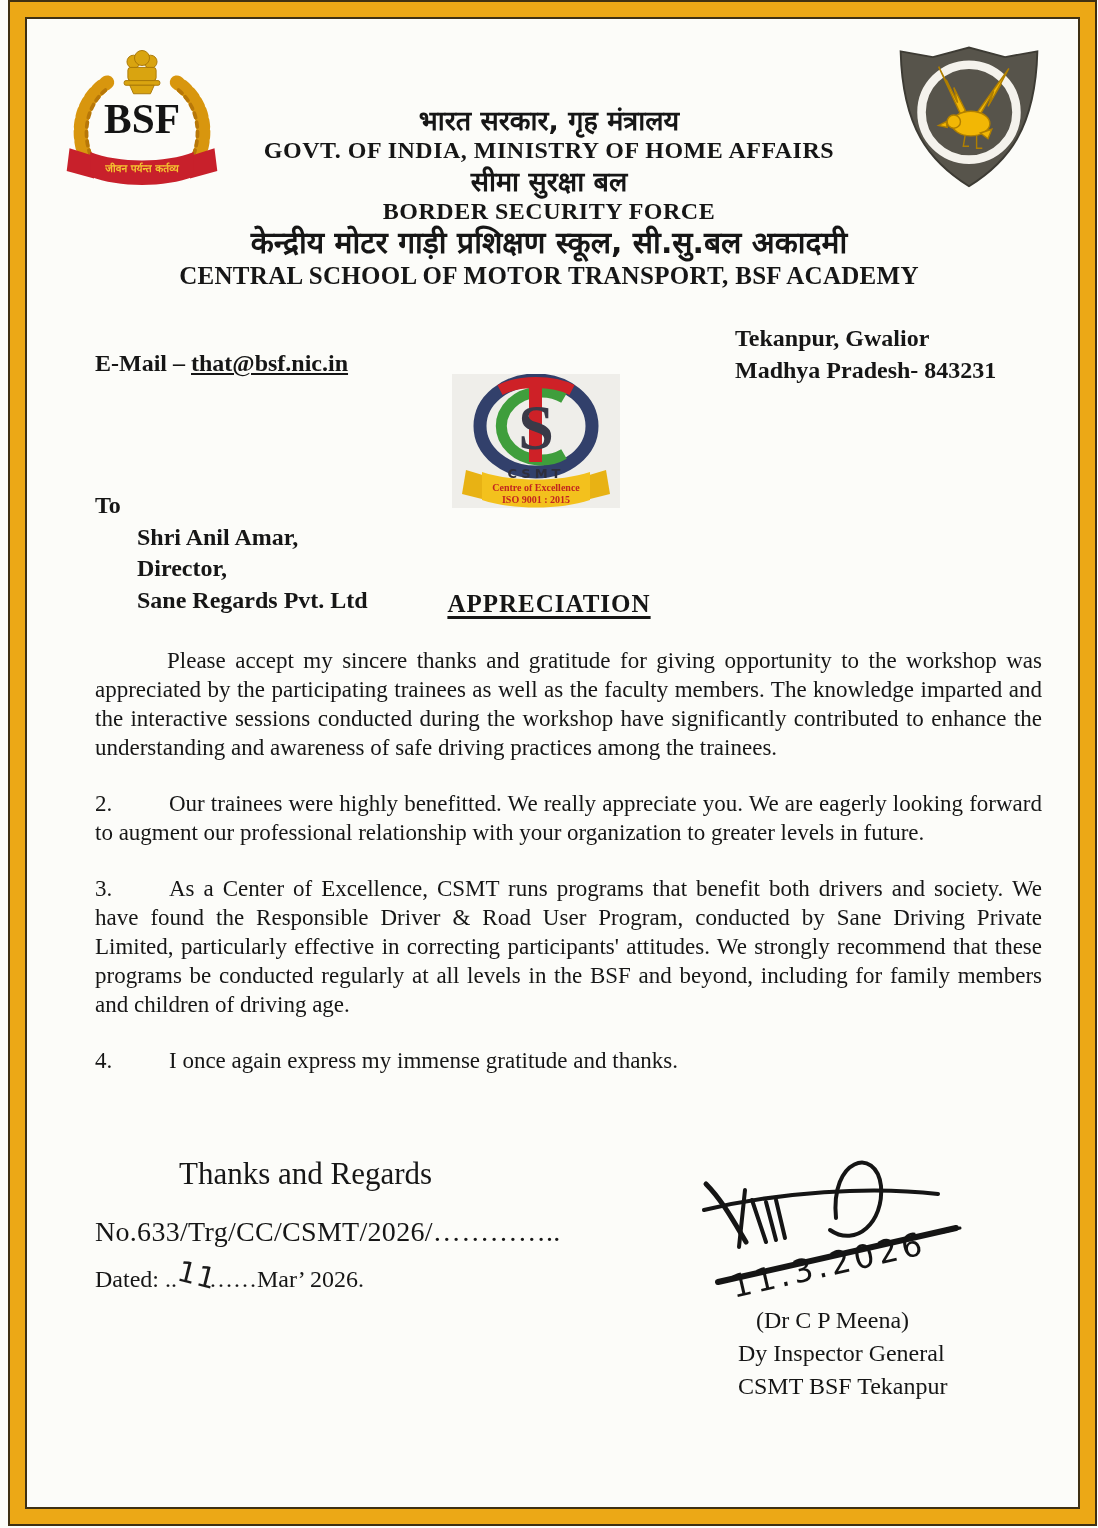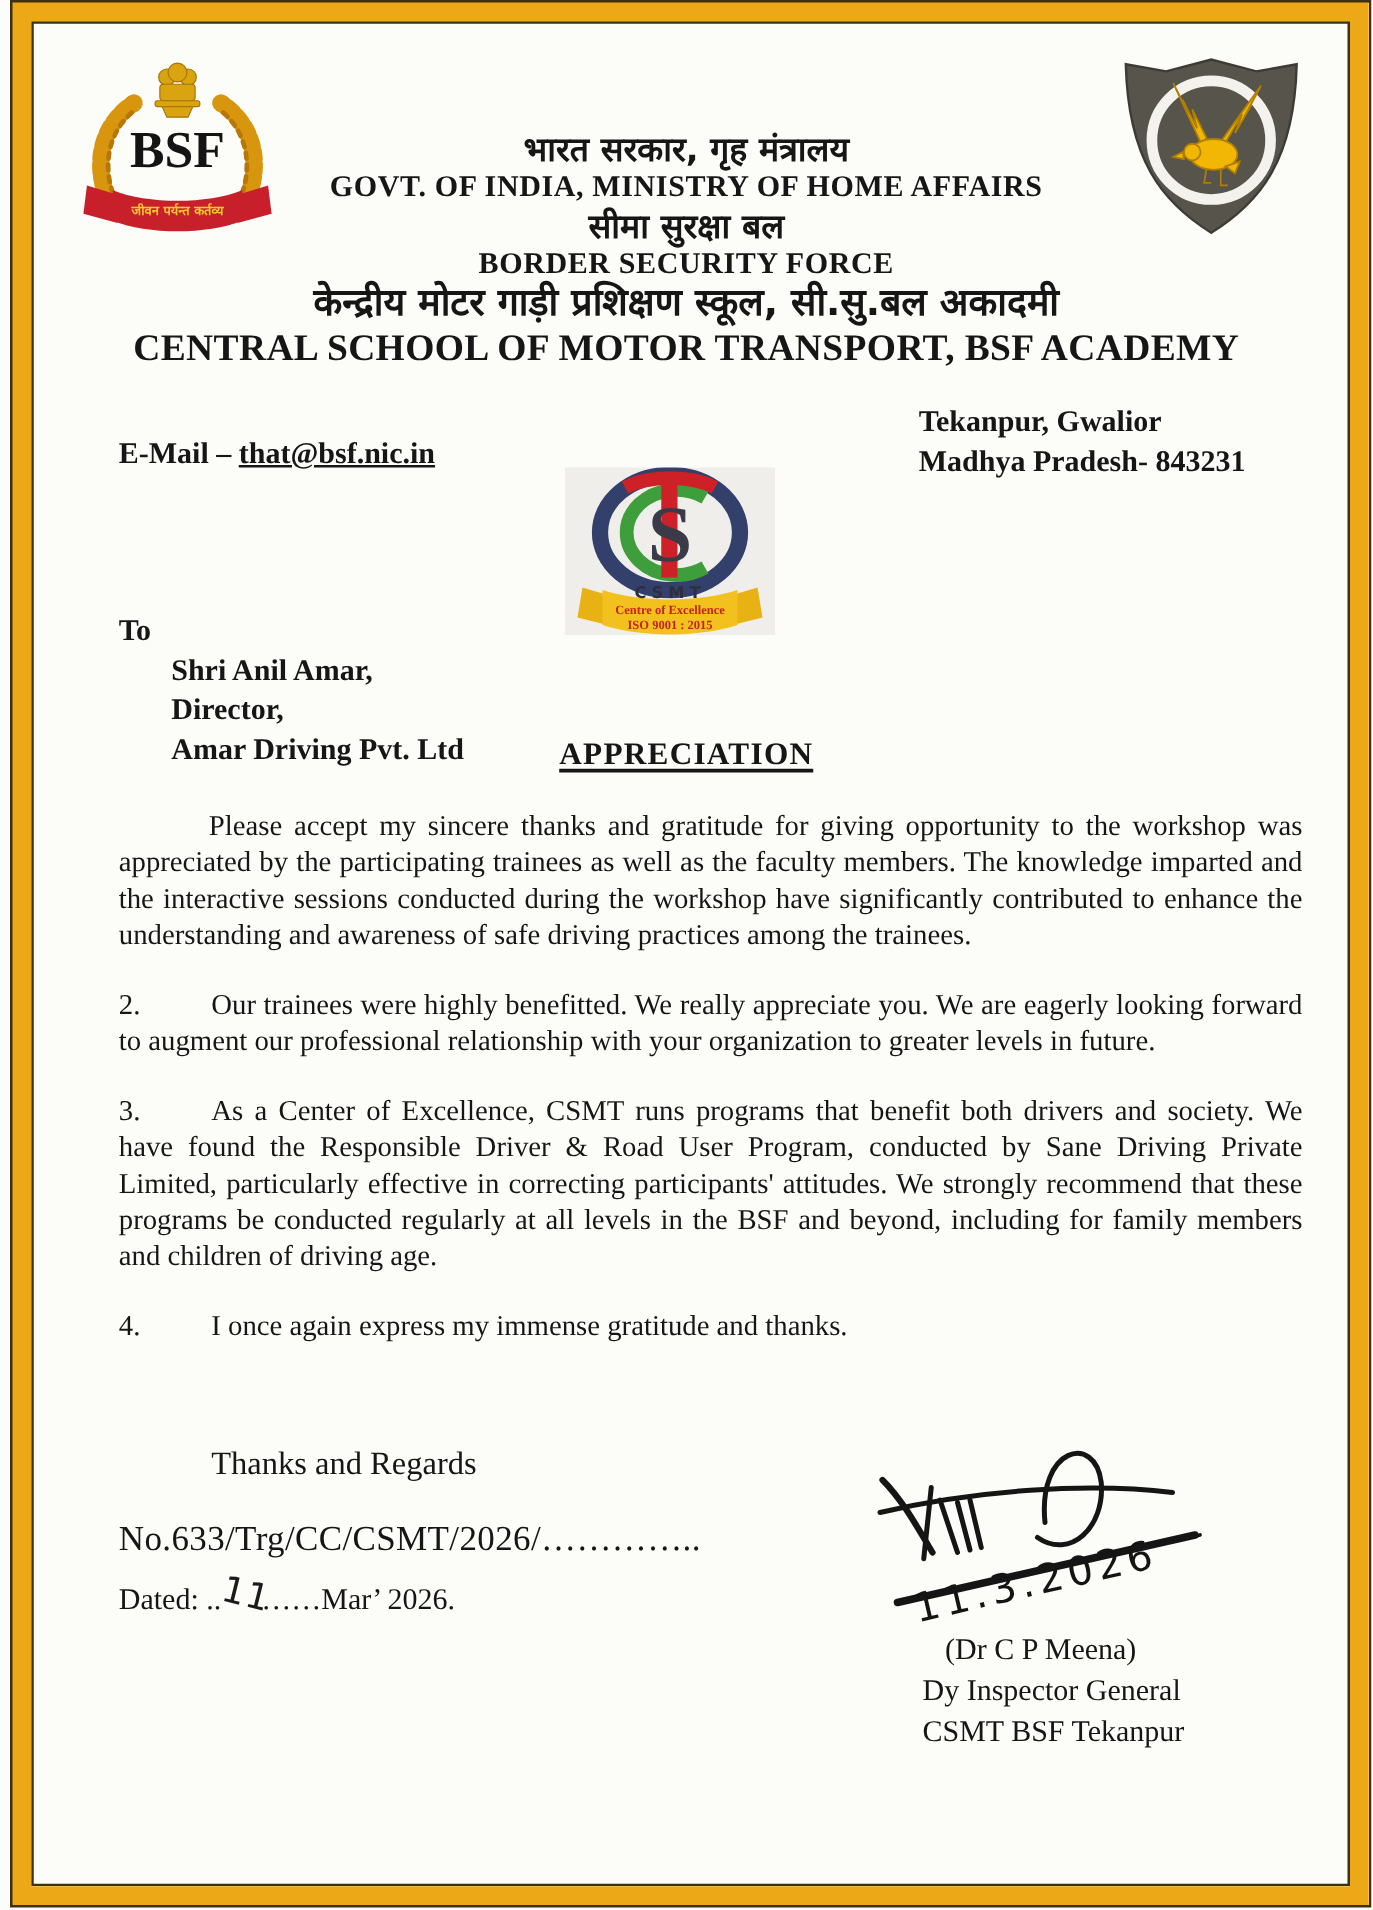--- a/index.html
+++ b/index.html
@@ -22,21 +22,21 @@
   .hdr{
     position:absolute; top:104px; left:0; right:0;
     text-align:center; line-height:1.15;
   }
   .hdr .hi{font-family:"DejaVu Sans", sans-serif;font-weight:bold;}
   .hdr .hi1{font-size:27px;}
   .hdr .en1{font-size:24px;font-weight:bold;letter-spacing:.5px;}
   .hdr .hi2{font-size:27px;}
   .hdr .en2{font-size:24px;font-weight:bold;letter-spacing:.5px;}
   .hdr .hi3{font-size:30px;}
-  .hdr .en3{font-size:30px;font-weight:bold;letter-spacing:.3px;}
+  .hdr .en3{font-size:25px;font-weight:bold;letter-spacing:.3px;}
   .hdr div{margin:1px 0;}
   .logo-bsf{position:absolute; left:62px; top:46px; width:160px; height:152px;}
   .logo-shield{position:absolute; left:893px; top:40px; width:152px; height:150px;}
   
   .email{
     position:absolute; left:95px; top:350px;
     font-size:24px; font-weight:bold;
   }
   .email .addr{text-decoration:underline;}
   .station{
@@ -58,21 +58,21 @@
   }
   .subject span{text-decoration:underline; text-decoration-thickness:3px; text-underline-offset:4px;}
   
   .body-text{
     position:absolute; left:95px; top:646px; width:947px;
     font-size:23px; line-height:29px; text-align:justify;
   }
   .body-text p{margin:0 0 27px 0;}
   .body-text p.first{text-indent:72px;}
   .pnum{display:inline-block; width:74px;}
-  .closing{position:absolute; left:169px; top:1156px; font-size:26px;text-align:center;}
+  .closing{position:absolute; left:179px; top:1156px; font-size:31px;text-align:center;}
   .refno{position:absolute; left:95px; top:1216px; font-size:28px; letter-spacing:.3px;}
   .dated{position:absolute; left:95px; top:1260px; font-size:24px;}
   .hand-11{
     display:inline-block; width:32px;
     font-family:"DejaVu Sans", sans-serif; font-size:29px; color:#1b1b1b;
     transform:rotate(14deg) translateY(-3px); letter-spacing:1px;
   }
   
   .sig-scribble{position:absolute; left:688px; top:1140px; width:336px; height:176px;}
   .sig-block{
@@ -158,21 +158,21 @@
       <text x="84" y="104" text-anchor="middle" font-family="DejaVu Sans, sans-serif" font-size="13" font-weight="bold" fill="#2E2E3C" letter-spacing="4">CSMT</text>
       <text x="84" y="117" text-anchor="middle" font-family="Liberation Serif, serif" font-size="10" font-weight="bold" fill="#C22520">Centre of Excellence</text>
       <text x="84" y="129" text-anchor="middle" font-family="Liberation Serif, serif" font-size="10" font-weight="bold" fill="#C22520">ISO 9001 : 2015</text>
     </g>
   </svg>
 
   <div class="to-block">
     <div>To</div>
     <div class="ind">Shri Anil Amar,</div>
     <div class="ind">Director,</div>
-    <div class="ind">Amar Driving Pvt. Ltd</div>
+    <div class="ind">Sane Regards Pvt. Ltd</div>
   </div>
 
   <div class="subject"><span>APPRECIATION</span></div>
 
   <div class="body-text">
     <p class="first">Please accept my sincere thanks and gratitude for giving opportunity to the workshop was appreciated by the participating trainees as well as the faculty members. The knowledge imparted and the interactive sessions conducted during the workshop have significantly contributed to enhance the understanding and awareness of safe driving practices among the trainees.</p>
     <p><span class="pnum">2.</span><span>Our trainees were highly benefitted. We really appreciate you. We are eagerly looking forward to augment our professional relationship with your organization to greater levels in future.</span></p>
     <p><span class="pnum">3.</span><span>As a Center of Excellence, CSMT runs programs that benefit both drivers and society. We have found the Responsible Driver &amp; Road User Program, conducted by Sane Driving Private Limited, particularly effective in correcting participants' attitudes. We strongly recommend that these programs be conducted regularly at all levels in the BSF and beyond, including for family members and children of driving age.</span></p>
     <p><span class="pnum">4.</span><span>I once again express my immense gratitude and thanks.</span></p>
   </div>

